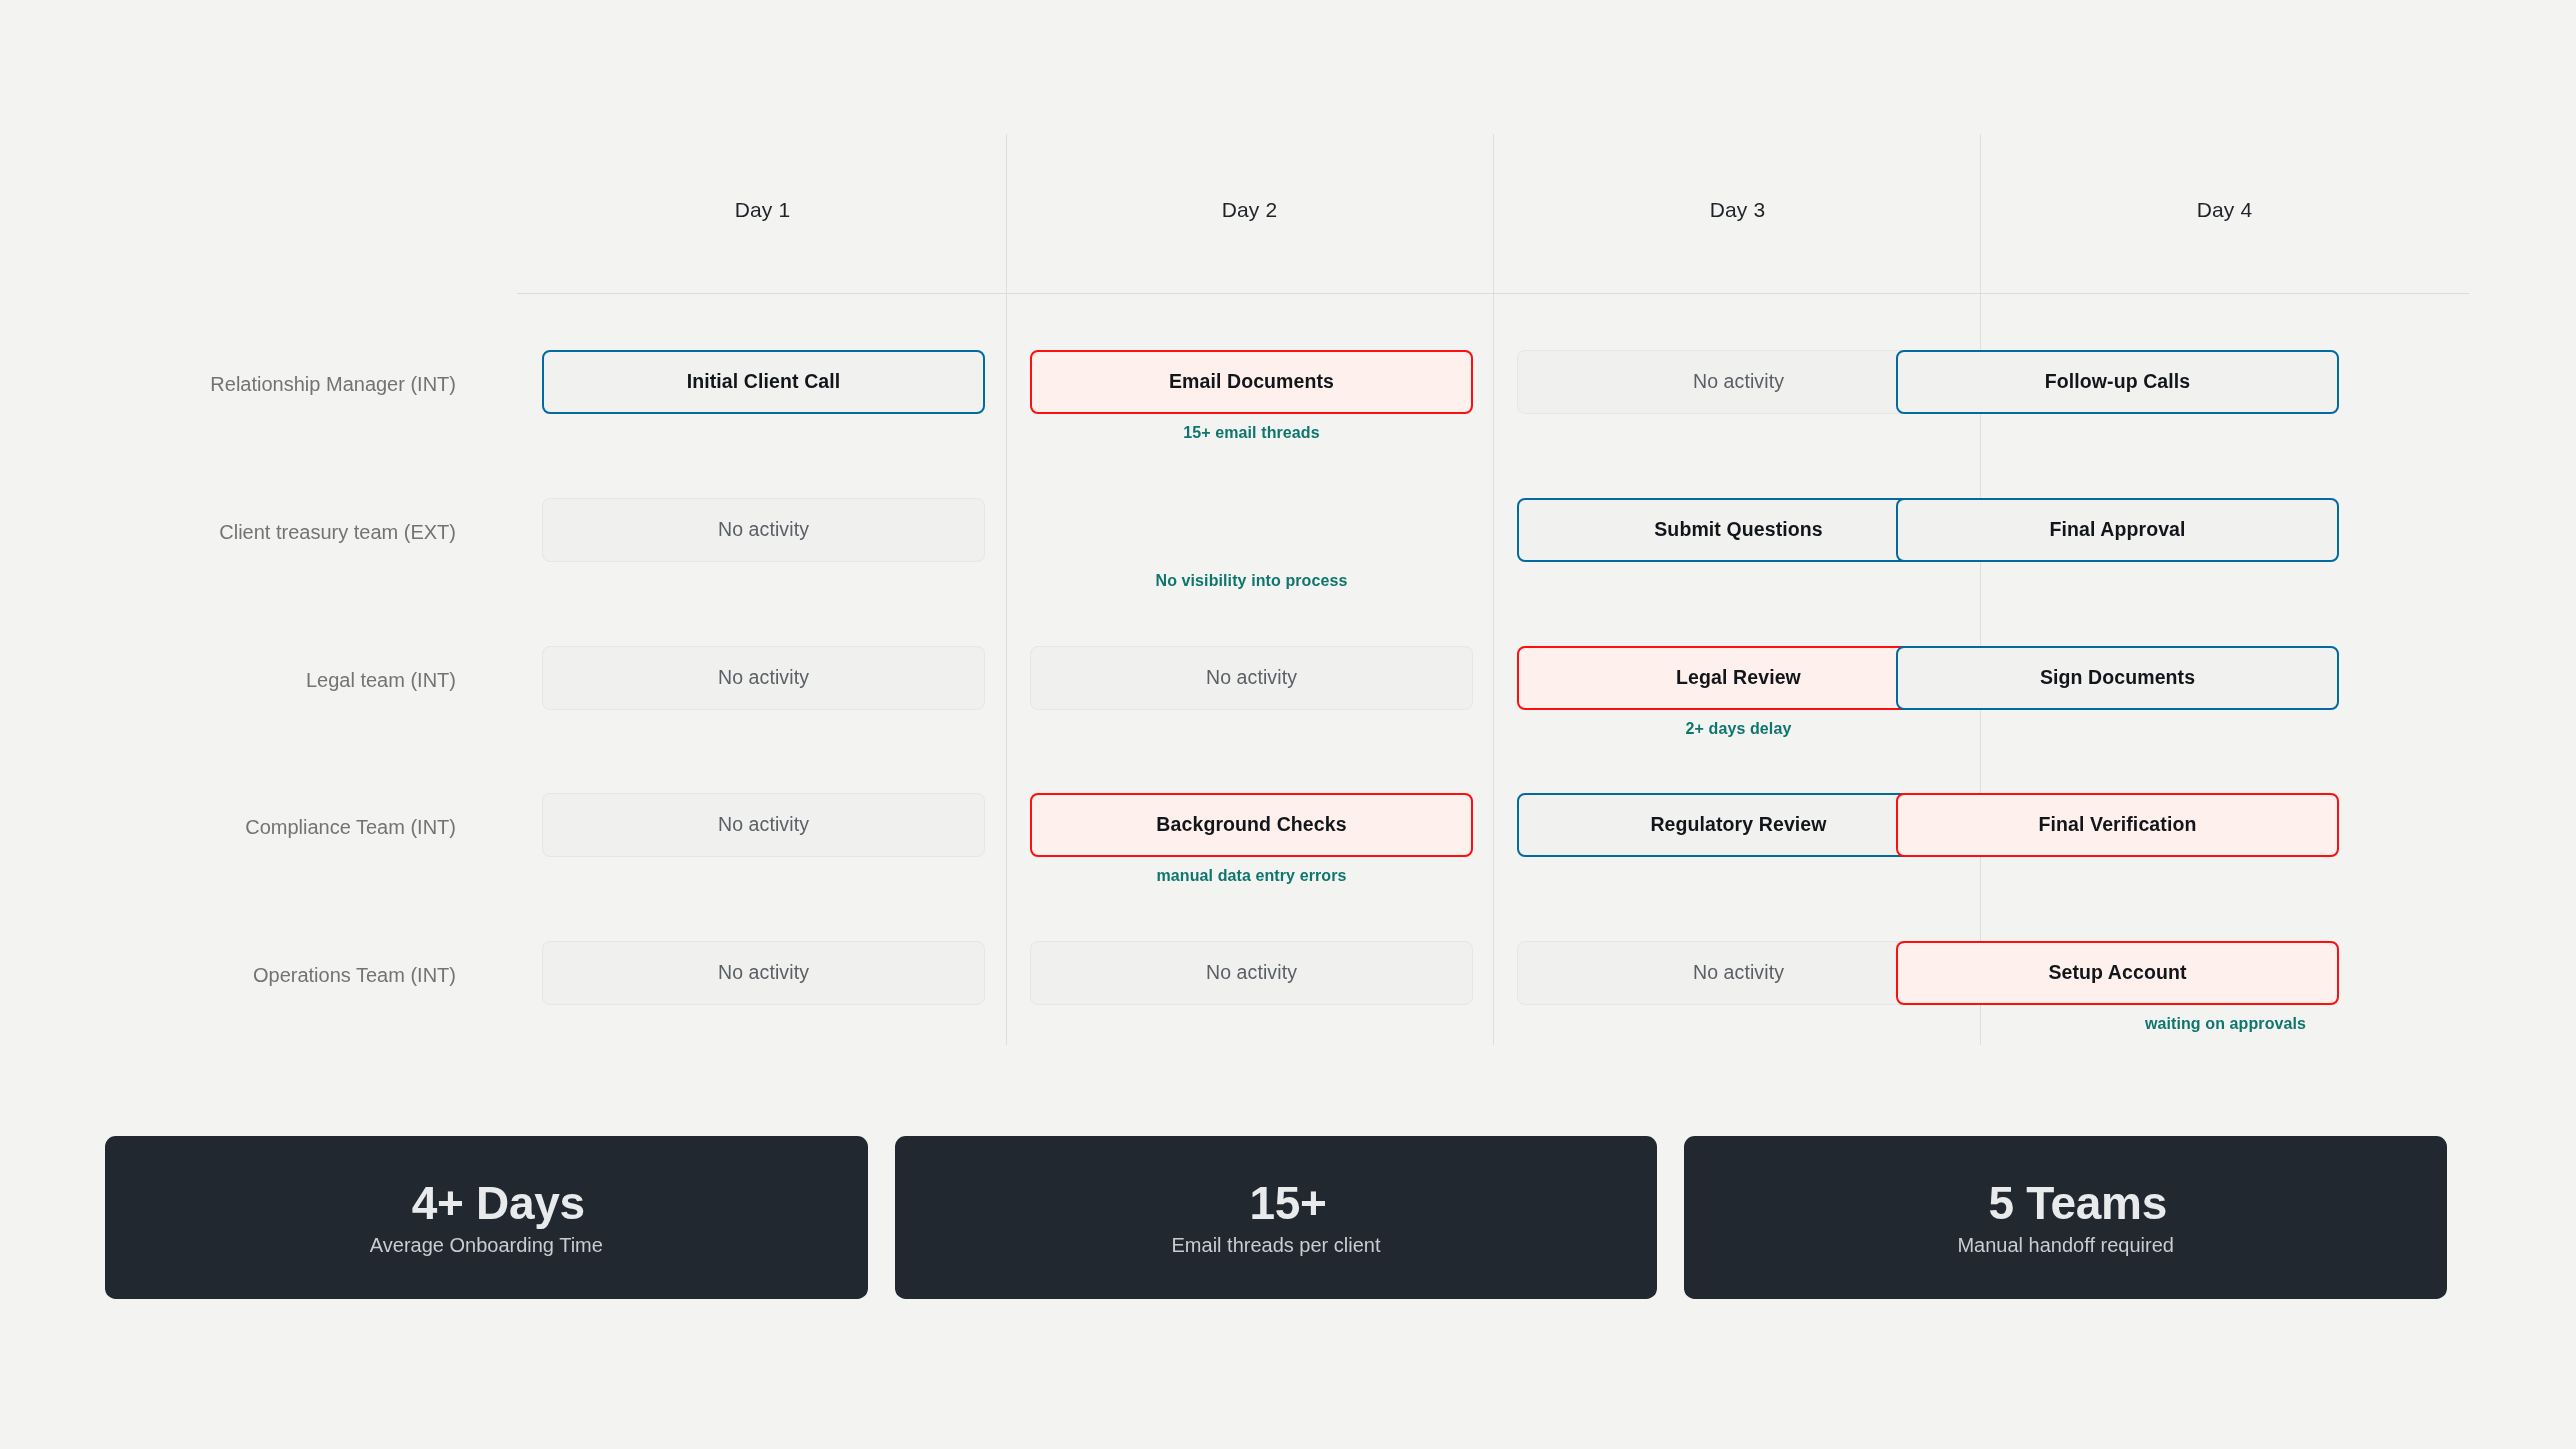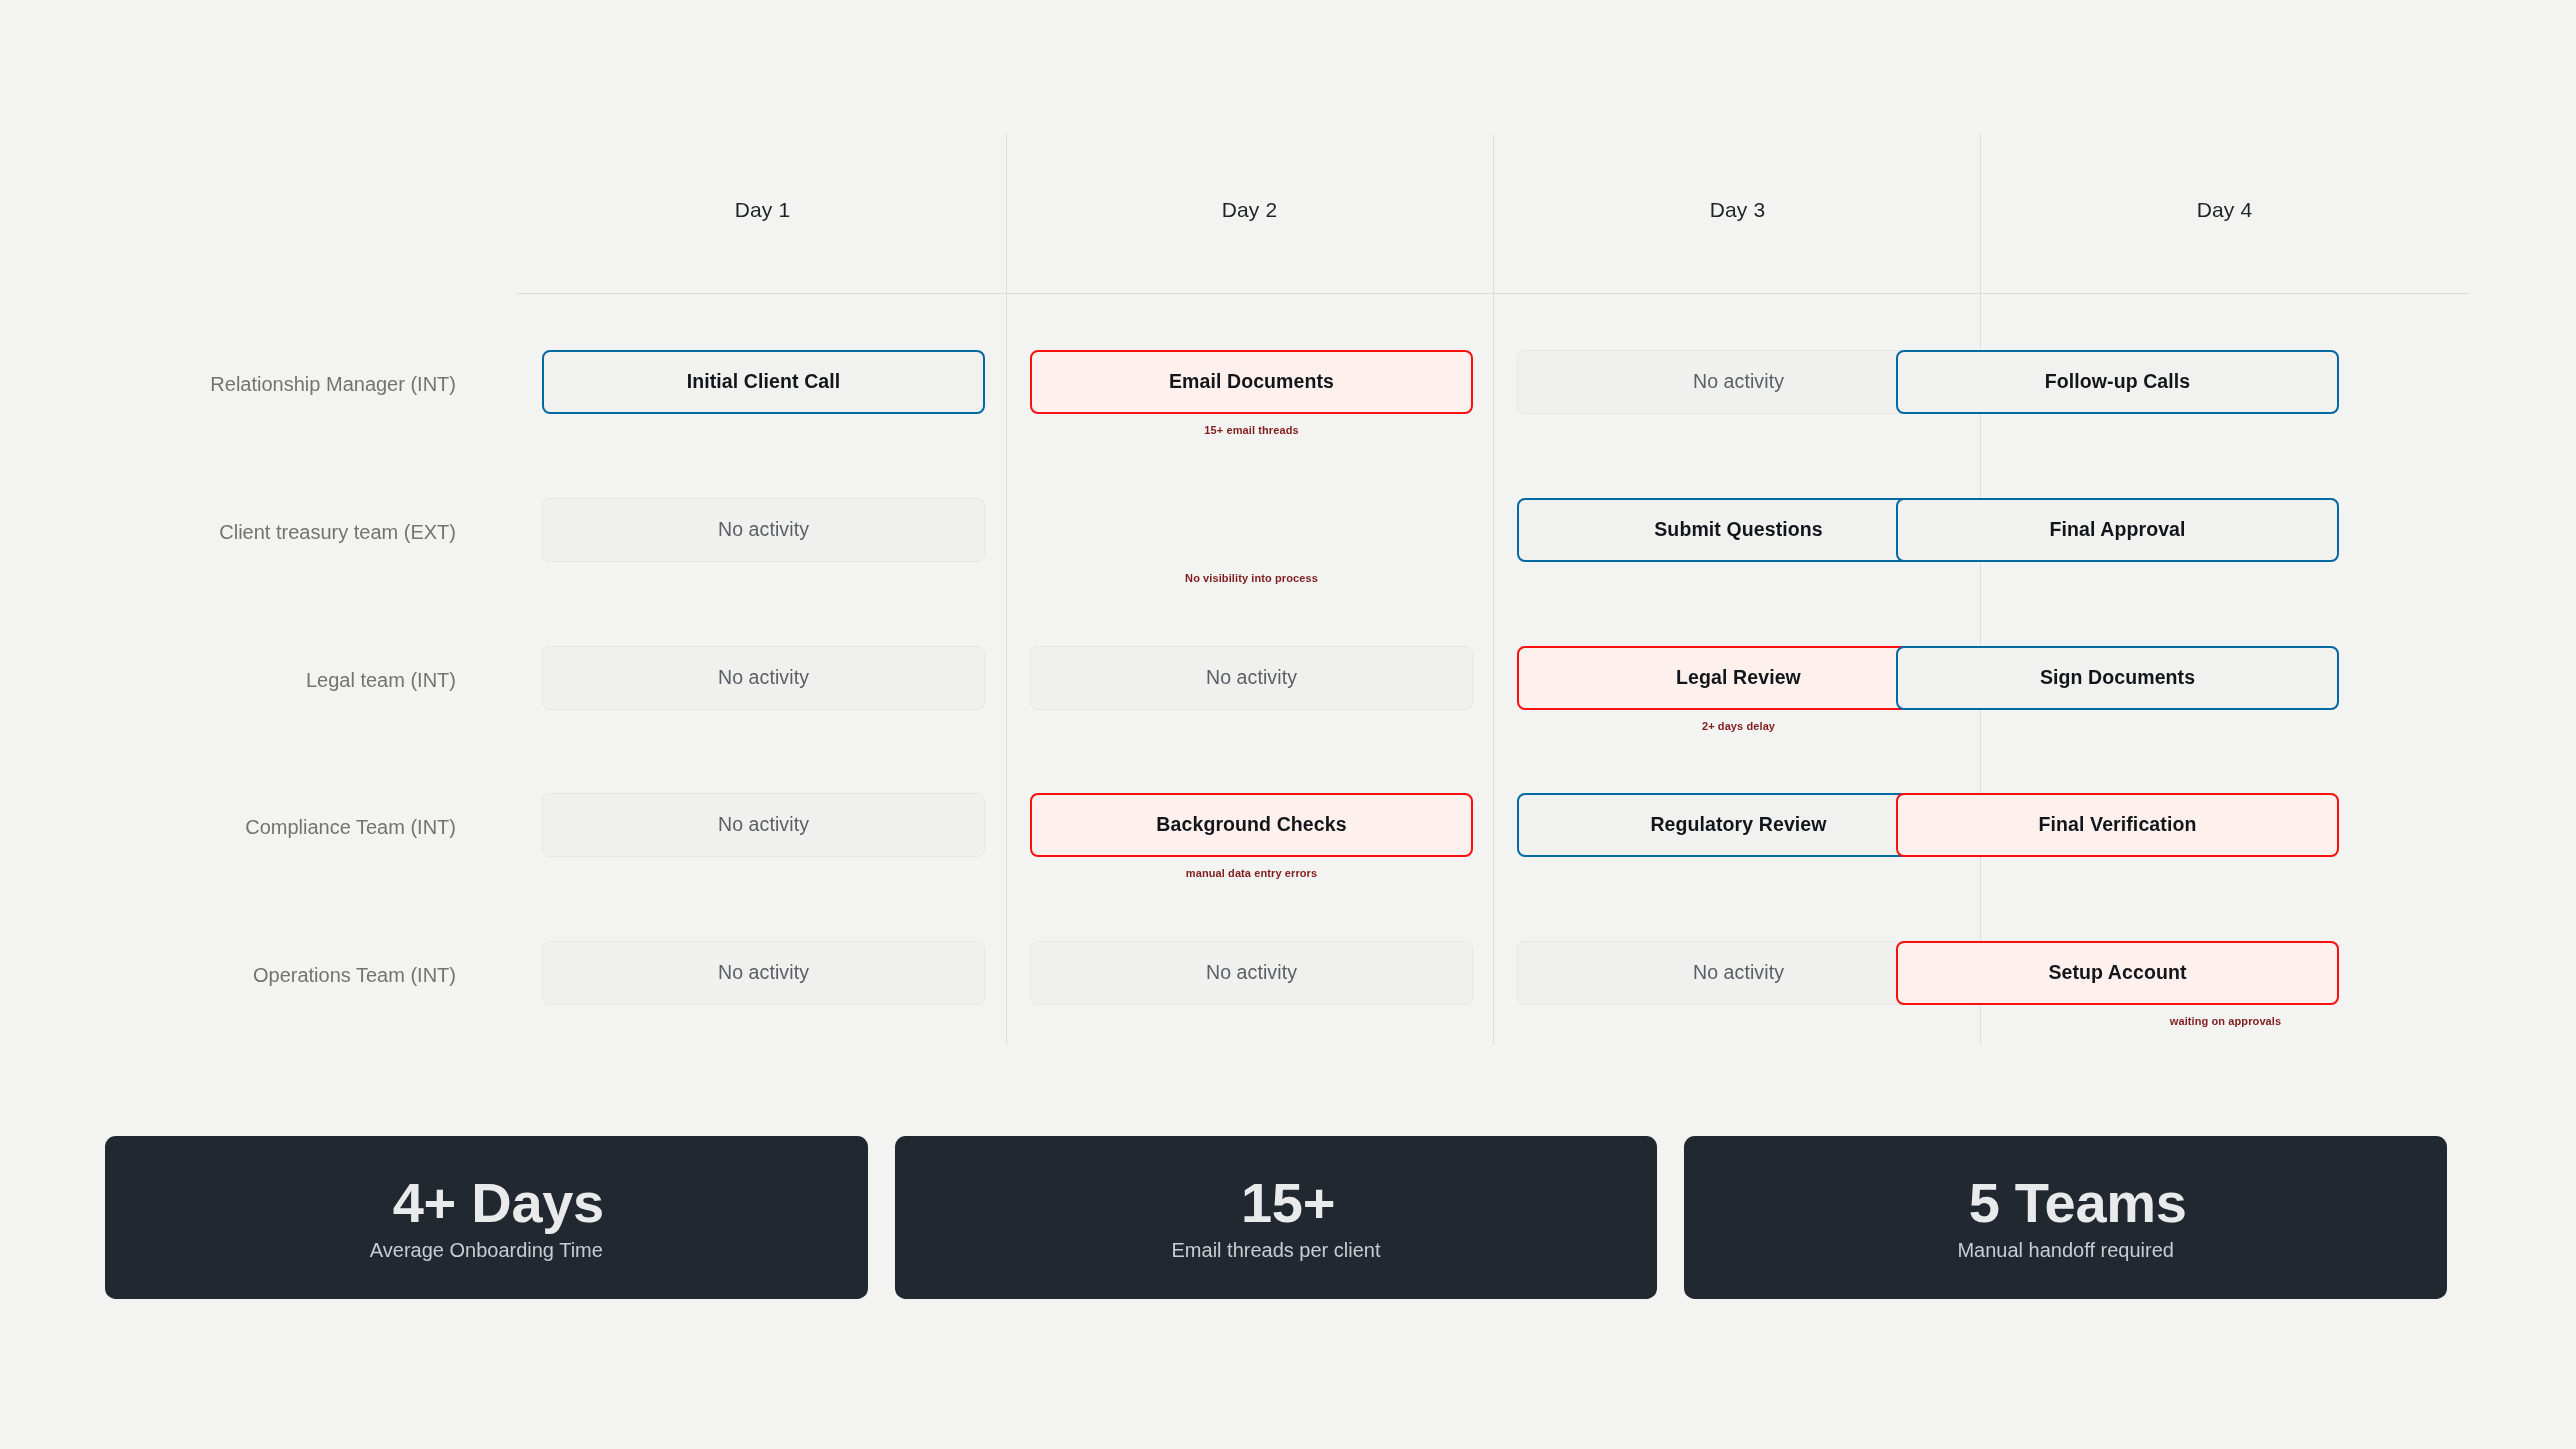--- a/index.html
+++ b/index.html
@@ -125,23 +125,23 @@
     color: #12161a;
     font-weight: 700;
   }
 
   
   .annotation {
     position: absolute;
     top: 89px;
     width: 443px;
     text-align: center;
-    font-size: 11px;
-    font-weight: 700;
-    color: #7f1d1d;
+    font-size: 16px;
+    font-weight: 700;
+    color: #0f766e;
     letter-spacing: 0.1px;
   }
   .annotation.c1 { left: 1030px; }
   .annotation.c2 { left: 1517px; }
   .annotation.c3 { left: 2004px; }
 
   
   #stats {
     position: absolute;
     left: 105px;
@@ -155,21 +155,21 @@
     flex: 1 1 0;
     background: #212830;
     border-radius: 10.7px;
     display: flex;
     flex-direction: column;
     align-items: center;
     justify-content: center;
     gap: 9.4px;
   }
   .stat-value {
-    font-size: 56px;
+    font-size: 46px;
     font-weight: 700;
     color: #e9eaec;
     letter-spacing: -0.3px;
     line-height: 1;
     margin-left: 24px;
   }
   .stat-label {
     font-size: 20px;
     font-weight: 400;
     color: #c9ccd1;

